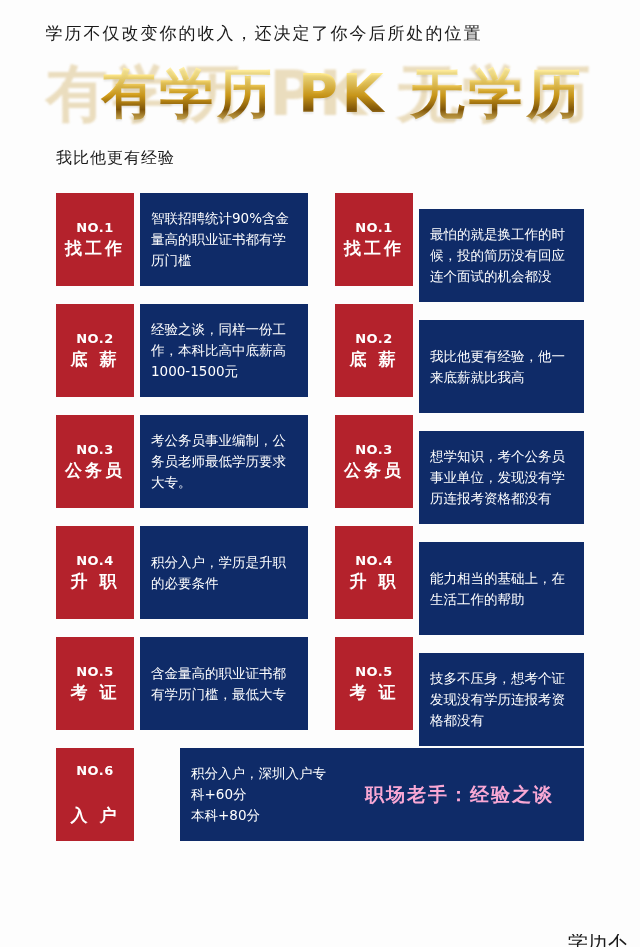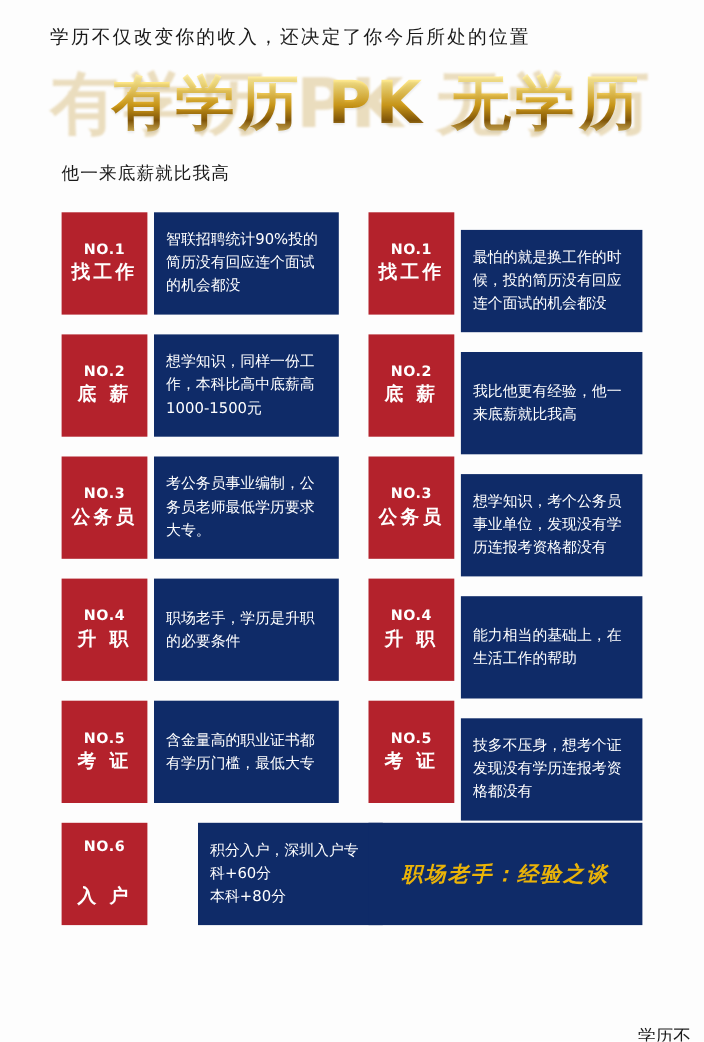--- a/index.html
+++ b/index.html
@@ -136,87 +136,86 @@
   
   .row-last .left .tag  { left: 56px; gap: 24px; }
   .row-last .left .desc { left: 140px; width: 168px; margin-left: 40px; }
   .banner {
     position: absolute;
     left: 335px;
     top: 0;
     width: 249px;
     height: 93px;
     background: #0f2b68;
-    color: #eab308;
+    color: #f9a8d4;
     display: flex;
     align-items: center;
     justify-content: center;
     font-size: 19px;
     font-weight: bold;
     letter-spacing: 2px;
     font-family: "DejaVu Sans", "Liberation Sans", sans-serif;
-    font-style: italic;
   }
 
   
   .footer-cut {
     position: absolute;
     right: 12px;
     bottom: 0px;
-    font-size: 16px;
+    font-size: 20px;
     color: #1a1a1a;
     font-family: Liberation Mono, monospace;
     overflow: hidden;
     height: 13px;
     line-height: 18px;
   }
 </style>
 </head>
 <body>
 
 <div class="poster">
 
   <div class="subtitle">学历不仅改变你的收入，还决定了你今后所处的位置</div>
 
   <div class="headline-shadow">有学历 PK 无学历</div>
   <div class="headline">有学历 PK 无学历</div>
 
-  <div class="col-head left">他一来底薪就比我高</div>
+  <div class="col-head left">我比他更有经验</div>
 
   <div class="rows">
 
     <div class="row">
       <div class="left">
         <div class="cell tag">
           <span class="no">NO.1</span>
           <span class="zh">找工作</span>
         </div>
         <div class="cell desc">
-          <span>智联招聘统计90%投的简历没有回应连个面试的机会都没</span>
+          <span>智联招聘统计90%含金量高的职业证书都有学历门槛</span>
         </div>
       </div>
       <div class="right">
         <div class="cell tag">
           <span class="no">NO.1</span>
           <span class="zh">找工作</span>
         </div>
         <div class="cell desc">
           <span>最怕的就是换工作的时候，投的简历没有回应连个面试的机会都没</span>
         </div>
       </div>
     </div>
 
     <div class="row">
       <div class="left">
         <div class="cell tag">
           <span class="no">NO.2</span>
           <span class="zh">底 薪</span>
         </div>
         <div class="cell desc">
-          <span>想学知识，同样一份工作，本科比高中底薪高1000-1500元</span>
+          <span>经验之谈，同样一份工作，本科比高中底薪高1000-1500元</span>
         </div>
       </div>
       <div class="right">
         <div class="cell tag">
           <span class="no">NO.2</span>
           <span class="zh">底 薪</span>
         </div>
         <div class="cell desc">
           <span>我比他更有经验，他一来底薪就比我高</span>
         </div>
@@ -244,21 +243,21 @@
       </div>
     </div>
 
     <div class="row">
       <div class="left">
         <div class="cell tag">
           <span class="no">NO.4</span>
           <span class="zh">升 职</span>
         </div>
         <div class="cell desc">
-          <span>职场老手，学历是升职的必要条件</span>
+          <span>积分入户，学历是升职的必要条件</span>
         </div>
       </div>
       <div class="right">
         <div class="cell tag">
           <span class="no">NO.4</span>
           <span class="zh">升 职</span>
         </div>
         <div class="cell desc">
           <span>能力相当的基础上，在生活工作的帮助</span>
         </div>

